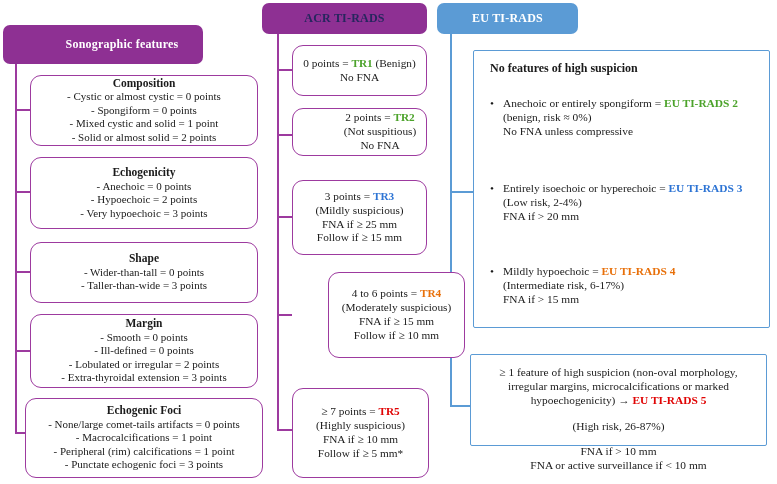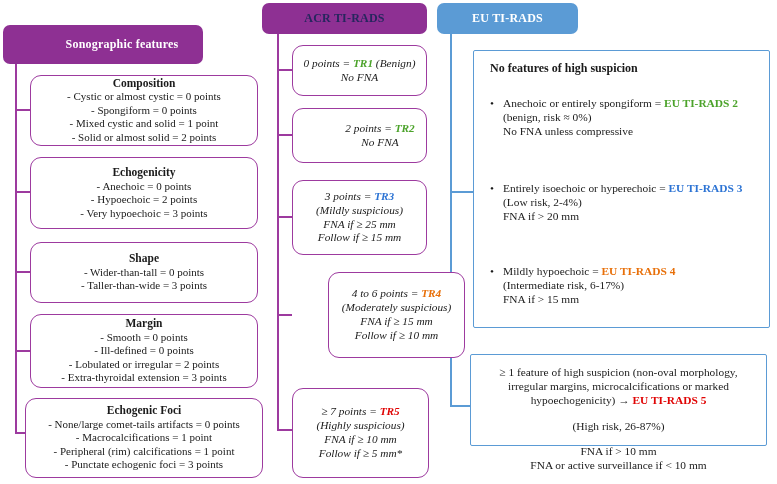--- a/index.html
+++ b/index.html
@@ -7,21 +7,21 @@
           font-family:"Liberation Serif", serif;color:#1a1a1a;}
   .hdr{position:absolute;border-radius:7px;display:flex;align-items:center;justify-content:center;
        font-weight:bold;font-size:12px;letter-spacing:.2px;}
   .hdr-purple{background:#8e3093;color:#ffffff;padding-left:38px;}
   .hdr-acr{background:#8e3093;color:#26265e;}
   .hdr-blue{background:#5b9bd5;color:#ffffff;}
   .pbox{position:absolute;border:1.6px solid #9d3a9f;border-radius:11px;background:#fff;
         display:flex;flex-direction:column;justify-content:center;text-align:center;
         font-size:11px;line-height:13.5px;padding:2px 3px;box-sizing:border-box;}
   .btitle{font-weight:bold;font-size:11.5px;}
-  .mbox{font-size:11.3px;line-height:13.8px;font-style:italic;}
+  .mbox{font-size:11.3px;line-height:13.8px;}
   .bbox{position:absolute;border:1.6px solid #5b9bd5;border-radius:2px;background:#fff;
         font-size:11.4px;line-height:14px;box-sizing:border-box;}
   .vline,.hline{position:absolute;}
   .lpurple{background:#9d3a9f;}
   .lblue{background:#5b9bd5;}
   .t-green{color:#4ca32b;font-weight:bold;}
   .t-blue{color:#2d74d4;font-weight:bold;}
   .t-orange{color:#e8700a;font-weight:bold;}
   .t-red{color:#e00404;font-weight:bold;}
   .eu-title{position:absolute;top:10px;left:16px;font-weight:bold;font-size:12px;}
@@ -98,22 +98,23 @@
     <div>- Macrocalcifications = 1 point</div>
     <div>- Peripheral (rim) calcifications = 1 point</div>
     <div>- Punctate echogenic foci = 3 points</div>
   </div>
 
   <div class="pbox mbox" style="left:292px;top:45px;width:135px;height:51px;">
     <div><span>0 points = </span><span class="t-green">TR1</span><span> (Benign)</span></div>
     <div>No FNA</div>
   </div>
 
-  <div class="pbox mbox" style="left:292px;top:108px;width:135px;height:55px;padding-left:44px;">
+  <div class="pbox mbox" style="left:292px;top:108px;width:135px;height:48px;padding-left:44px;">
     <div><span>2 points = </span><span class="t-green">TR2</span><span></span></div>
+    <div>(Not suspitious)</div>
     <div>No FNA</div>
   </div>
 
   <div class="pbox mbox" style="left:292px;top:180px;width:135px;height:75px;">
     <div><span>3 points = </span><span class="t-blue">TR3</span><span></span></div>
     <div>(Mildly suspicious)</div>
     <div>FNA if ≥ 25 mm</div>
     <div>Follow if ≥ 15 mm</div>
   </div>
 

